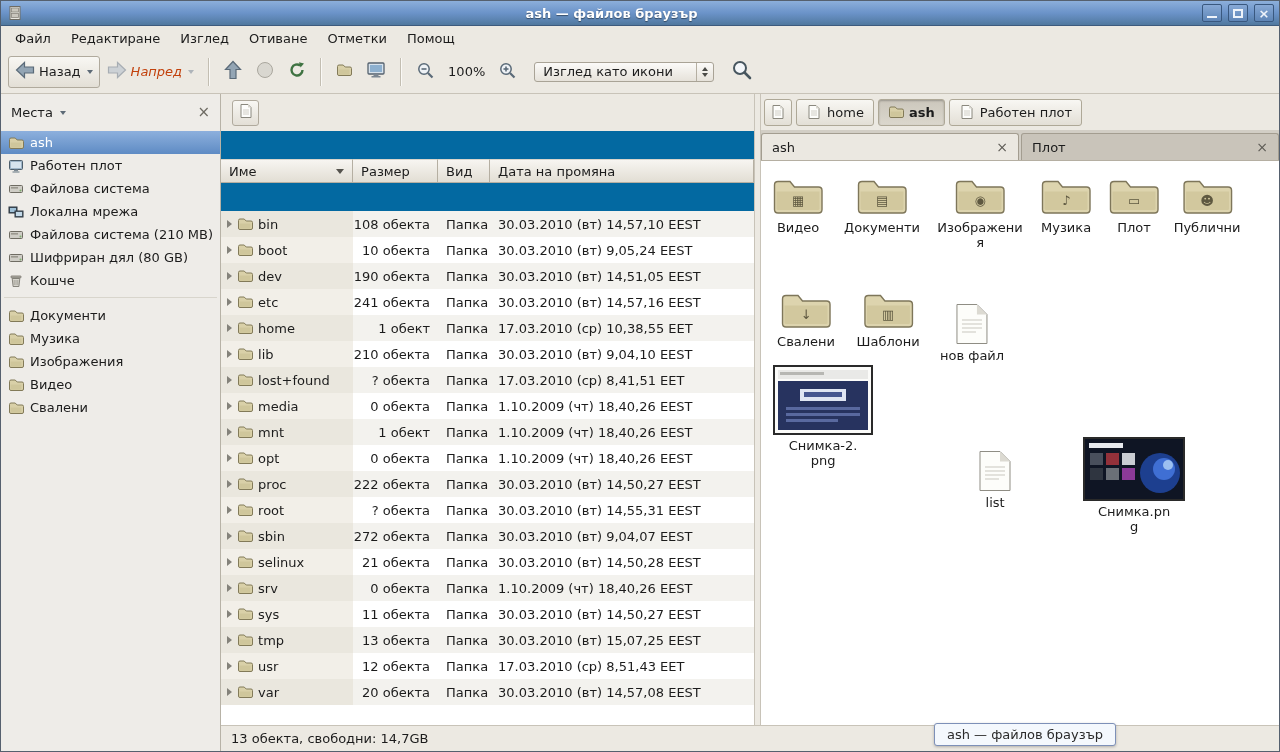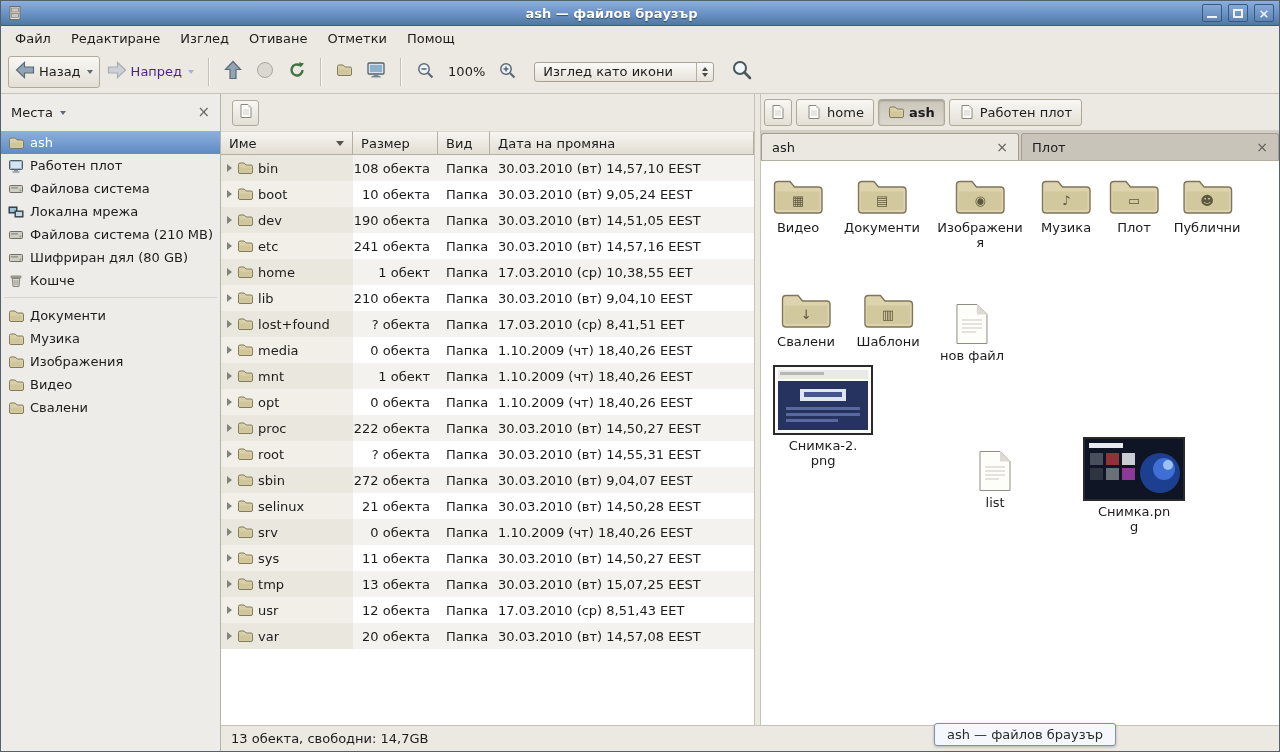--- a/index.html
+++ b/index.html
@@ -21,21 +21,21 @@
   .glyph-close { color:#eef3fa; font-weight:bold; font-size:13px; line-height:1; }
 
   
   .menubar { flex:0 0 24px; display:flex; align-items:center; padding-left:4px; background:#ece9e2; }
   .menu-item { padding:3px 10px; }
 
   
   .toolbar { flex:0 0 44px; display:flex; align-items:center; padding:0 7px; border-bottom:1px solid #c8c3b8; background:#ece9e2; }
   .tb-btn { height:32px; display:flex; align-items:center; gap:4px; padding:0 6px; border-radius:3px; border:1px solid transparent; }
   .tb-btn.raised { border:1px solid #b0aa9d; background:linear-gradient(#f8f7f3,#e3dfd6);text-align:right; }
-  .tb-label.disabled { color:#4c1d95; }
+  .tb-label.disabled { color:#c2410c;font-style:italic; }
   .dd-arrow { width:0; height:0; border-left:3.5px solid transparent; border-right:3.5px solid transparent; border-top:4px solid #5d6a76; margin-left:2px; }
   .dd-arrow.disabled { border-top-color:#aeb4ba; }
   .tb-sep { width:2px; height:28px; margin:0 7px; border-left:1px solid #c3beb2; border-right:1px solid #faf9f6; }
   .zoom-level { margin:0 6px; }
   .combo { height:20px; margin-left:10px; width:180px; display:flex; align-items:center; border:1px solid #a9a396; border-radius:3px; background:linear-gradient(#fbfaf8,#e6e2da); }
   .combo-label { padding:0 8px; flex:1; white-space:nowrap; }
   .combo-spin { width:17px; align-self:stretch; border-left:1px solid #b5afa2; display:flex; flex-direction:column; align-items:center; justify-content:center; gap:2px; }
   .spin-up { width:0; height:0; border-left:3.5px solid transparent; border-right:3.5px solid transparent; border-bottom:4px solid #4a4a46; }
   .spin-down { width:0; height:0; border-left:3.5px solid transparent; border-right:3.5px solid transparent; border-top:4px solid #4a4a46; }
   .search-btn { margin-left:10px; }
@@ -50,21 +50,21 @@
   .side-item { height:23px; display:flex; align-items:center; gap:6px; padding:0 7px; white-space:nowrap; }
   .side-item.selected { background:linear-gradient(#8db0dd,#5e8bc4); color:#fff; }
   .si-icon { width:16px; height:16px; flex:0 0 16px; display:flex; align-items:center; justify-content:center; }
   .side-item.sep-after { margin-bottom:12px; position:relative; }
   .side-item.sep-after::after { content:""; position:absolute; left:3px; right:3px; bottom:-6px; border-top:1px solid #d8d5cc; }
 
   .main-col { flex:1; display:flex; flex-direction:column; min-width:0; }
   .panes { flex:1; display:flex; min-height:0; }
 
   
-  .middle { flex:0 0 533px; display:flex; flex-direction:column; background:#0369a1; min-height:0; }
+  .middle { flex:0 0 533px; display:flex; flex-direction:column; background:#0369a1; min-height:0;gap:28px; }
   .pane-header { flex:0 0 37px; background:#ece9e2; display:flex; align-items:center; padding:0 11px; }
   .mini-btn { width:27px; height:26px; border:1px solid #b0aa9d; border-radius:3px; background:linear-gradient(#f8f7f3,#e3dfd6); display:flex; align-items:center; justify-content:center; }
   .thead { display:flex; flex:0 0 24px; }
   .th { display:flex; align-items:center; padding:0 8px; background:linear-gradient(#f7f5f1,#e2ded4);
         border-right:1px solid #b5afa2; border-bottom:1px solid #b5afa2; border-top:1px solid #d9d5cb; white-space:nowrap; }
   .sort-arrow { margin-left:auto; width:0; height:0; border-left:4px solid transparent; border-right:4px solid transparent; border-top:5px solid #55534d; }
   .col-name { width:132px; } .col-size { width:85px; } .col-type { width:52px; } .col-date { flex:1; }
   .tbody { flex:1; overflow:hidden; background:#fff; }
   .row { display:flex; height:26px; }
   .cell { display:flex; align-items:center; padding:0 8px; overflow:hidden; white-space:nowrap; }

